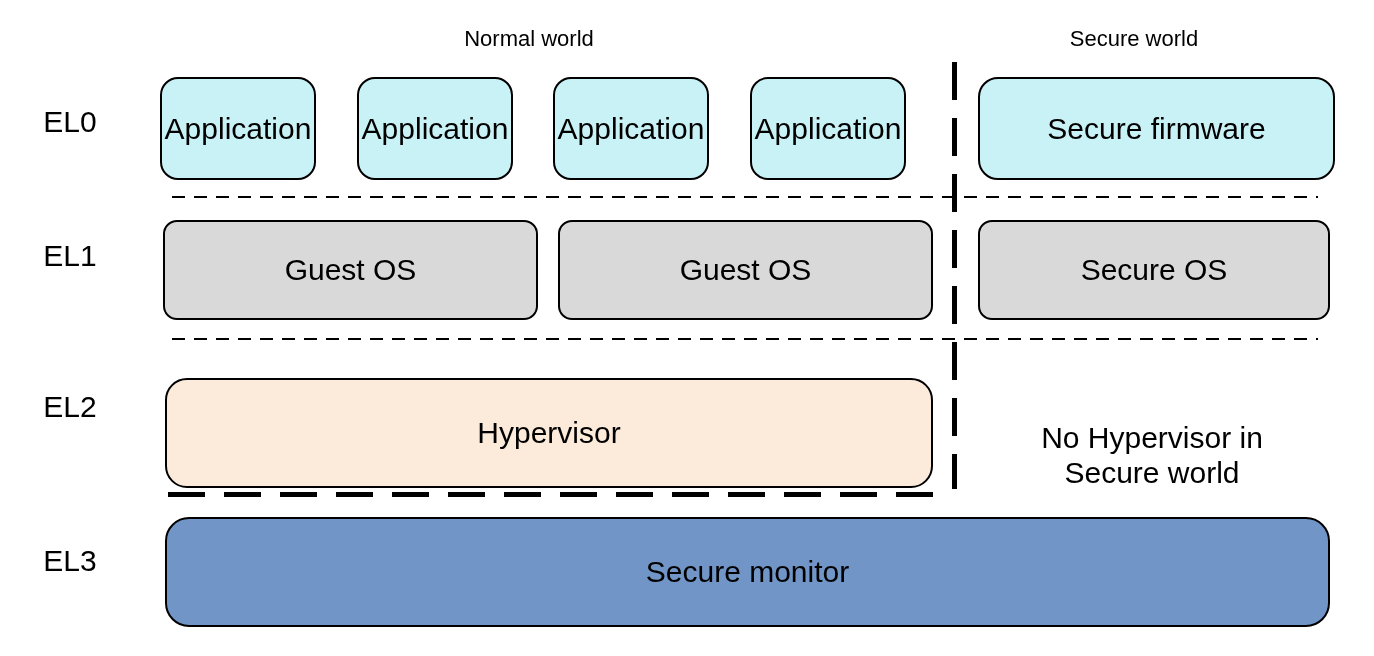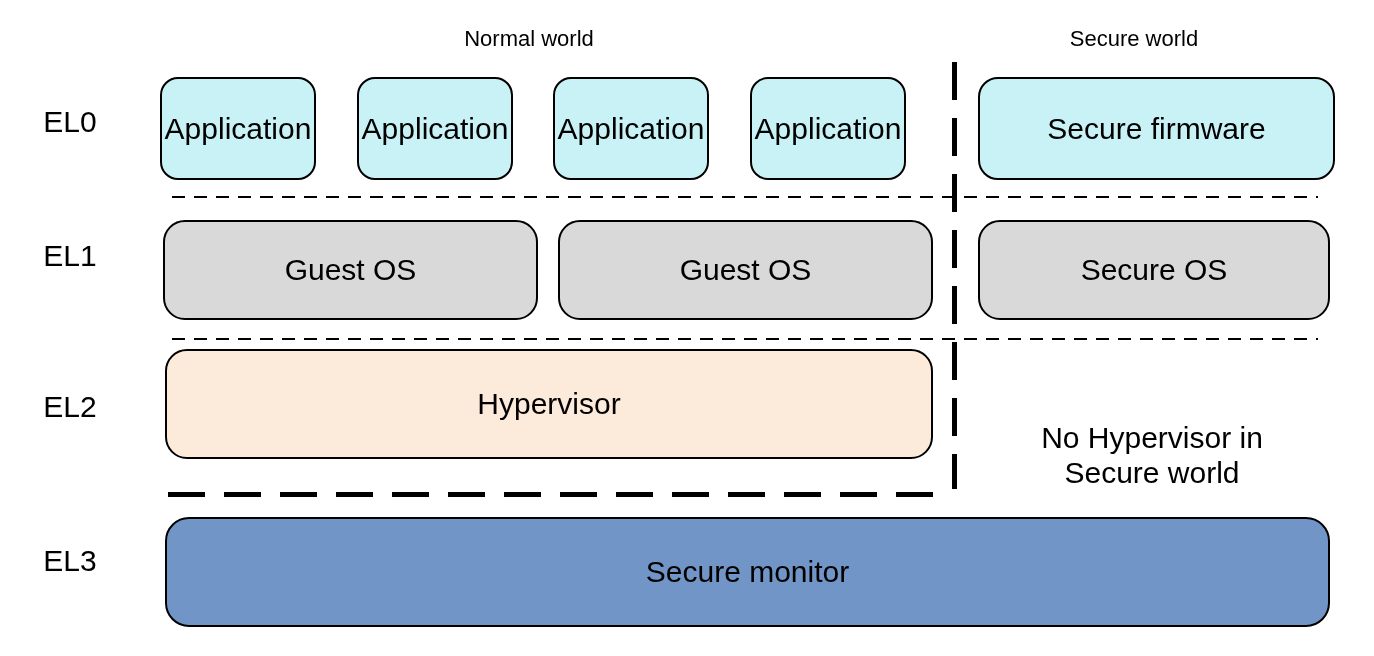--- a/index.html
+++ b/index.html
@@ -65,28 +65,28 @@
     top: 77px;
     height: 103px;
     left: 978px;
     width: 357px;
     border-radius: 20px;
     background: var(--application-fill, #c8f2f6);
   }
   .os-box {
     top: 220px;
     height: 100px;
-    border-radius: 22px;
+    border-radius: 14px;
     background: var(--os-fill, #d9d9d9);
   }
   .guest-1 { left: 163px; width: 375px; }
   .guest-2 { left: 558px; width: 375px; }
   .trusted  { left: 978px; width: 352px; }
   .hypervisor-box {
-    top: 349px;
+    top: 378px;
     height: 110px;
     left: 165px;
     width: 768px;
     border-radius: 22px;
     background: var(--hypervisor-fill, #fceadb);
   }
   .secure-monitor-box {
     top: 517px;
     height: 110px;
     left: 165px;

